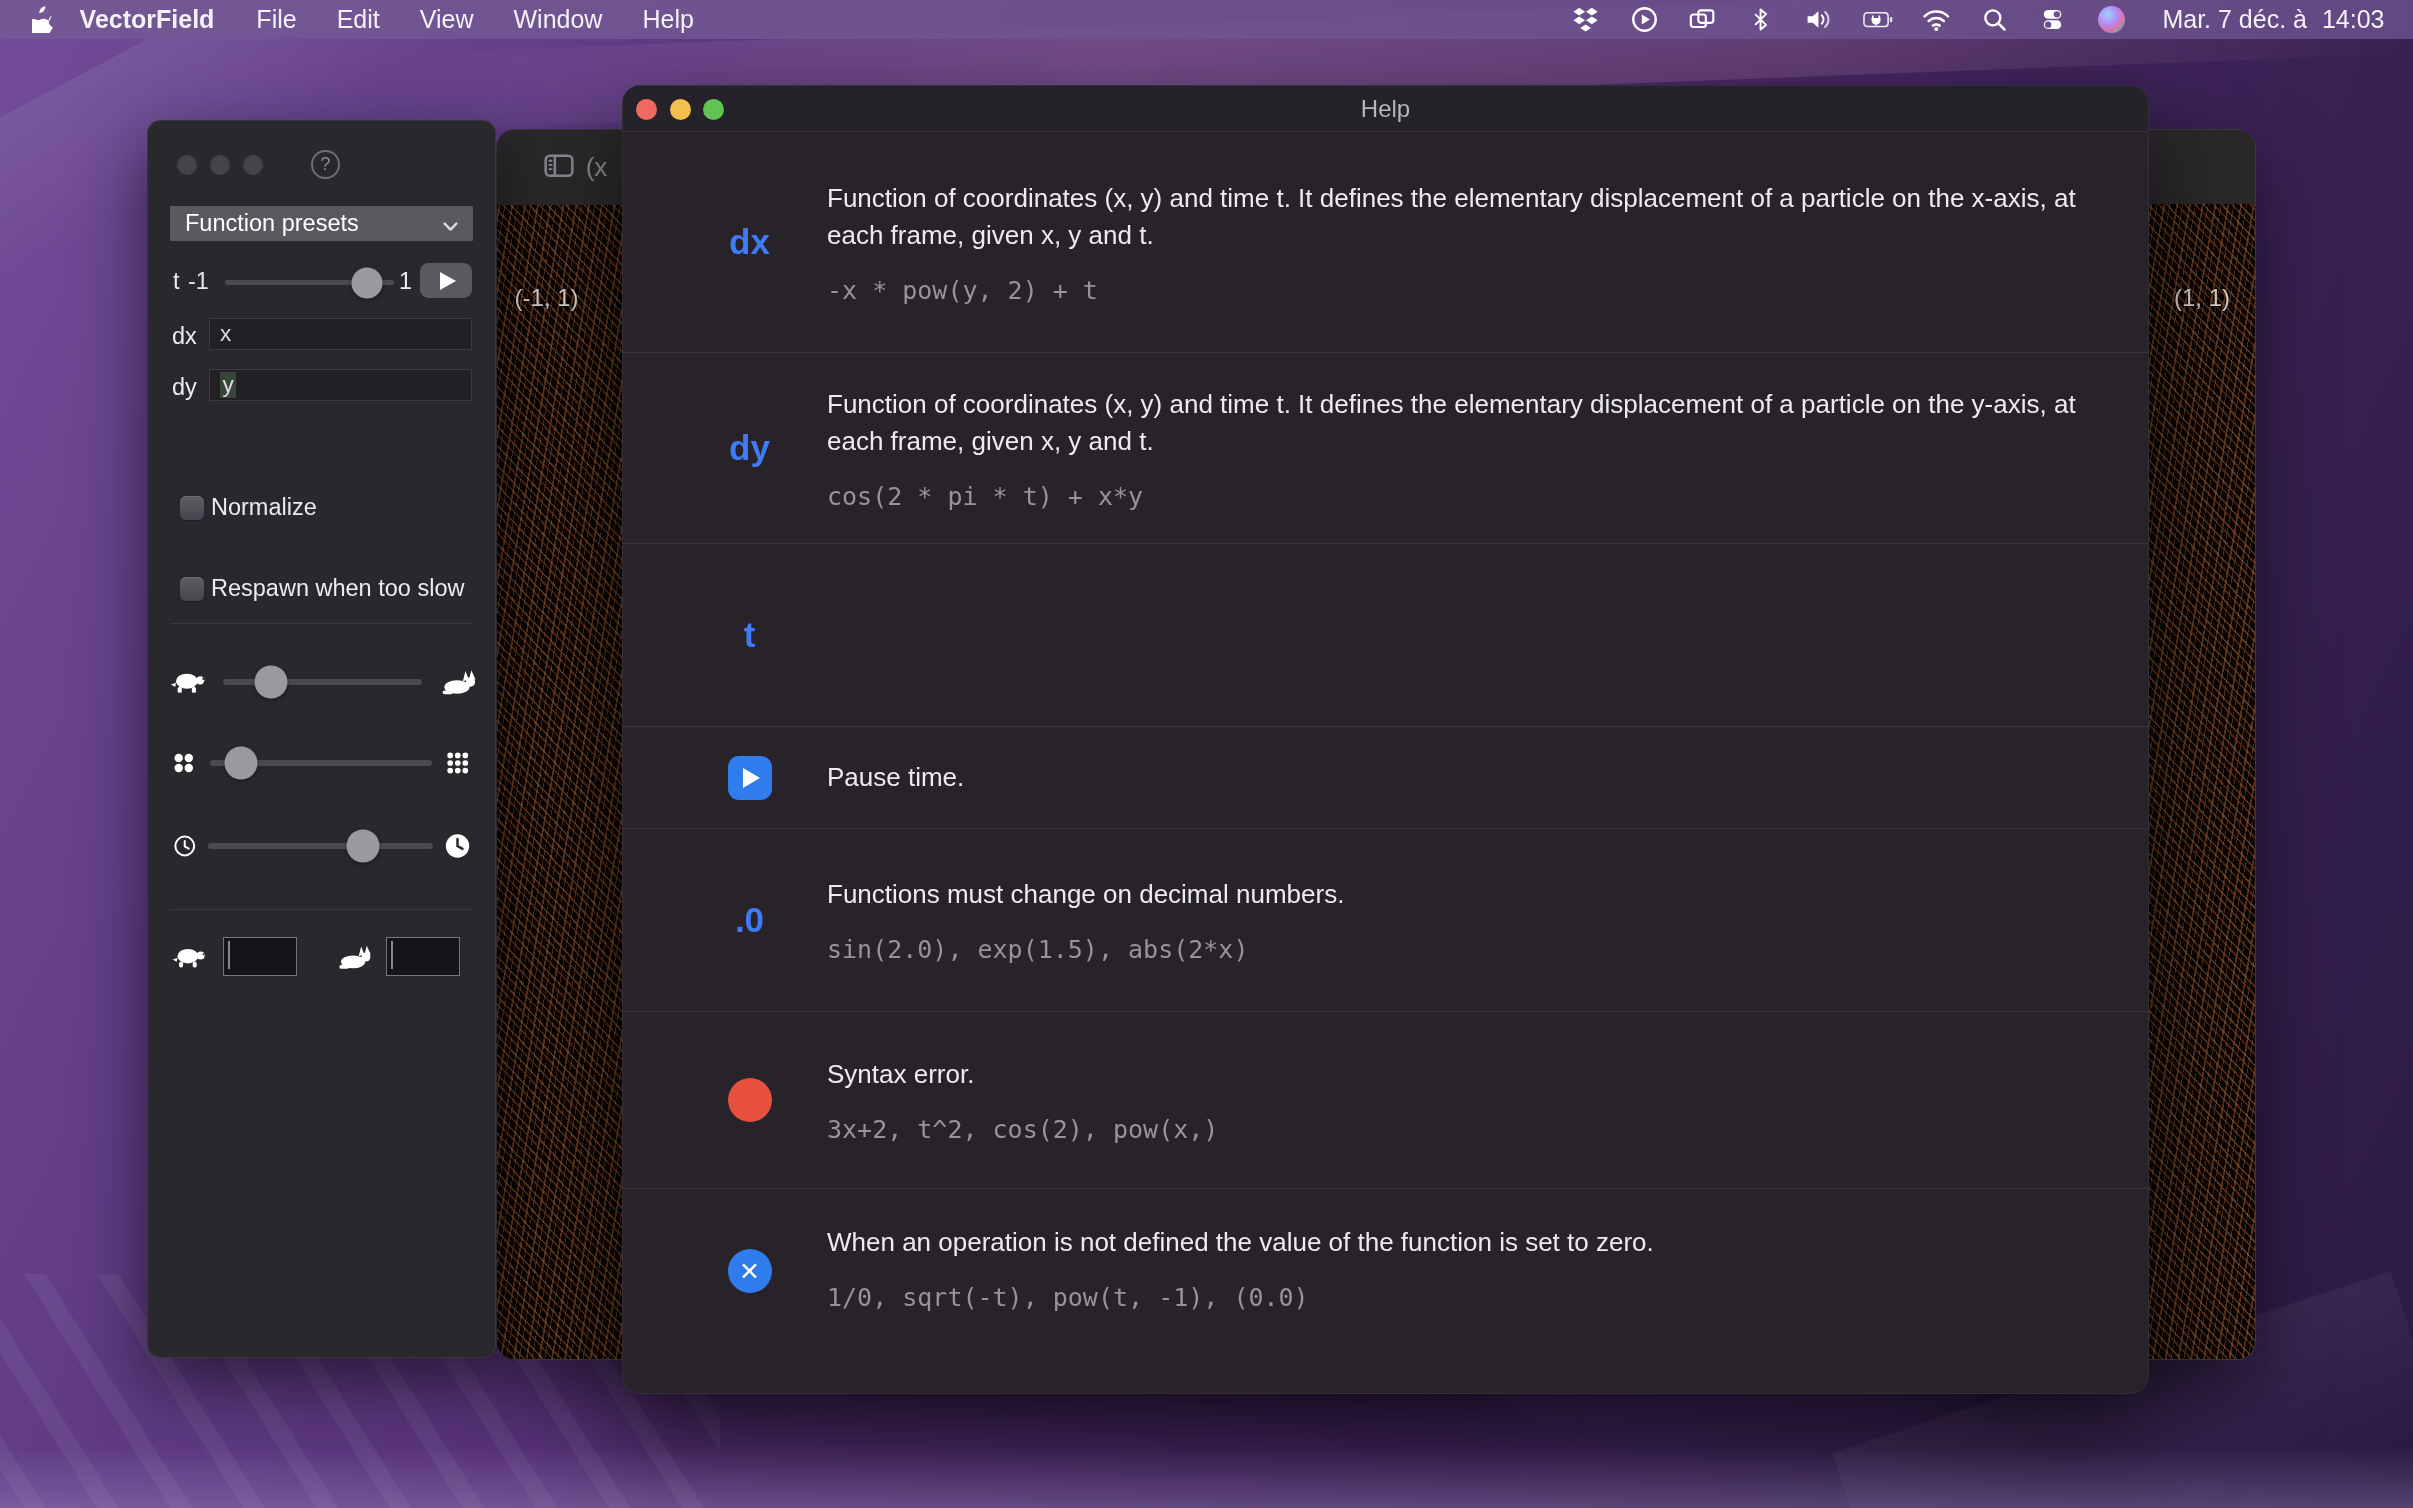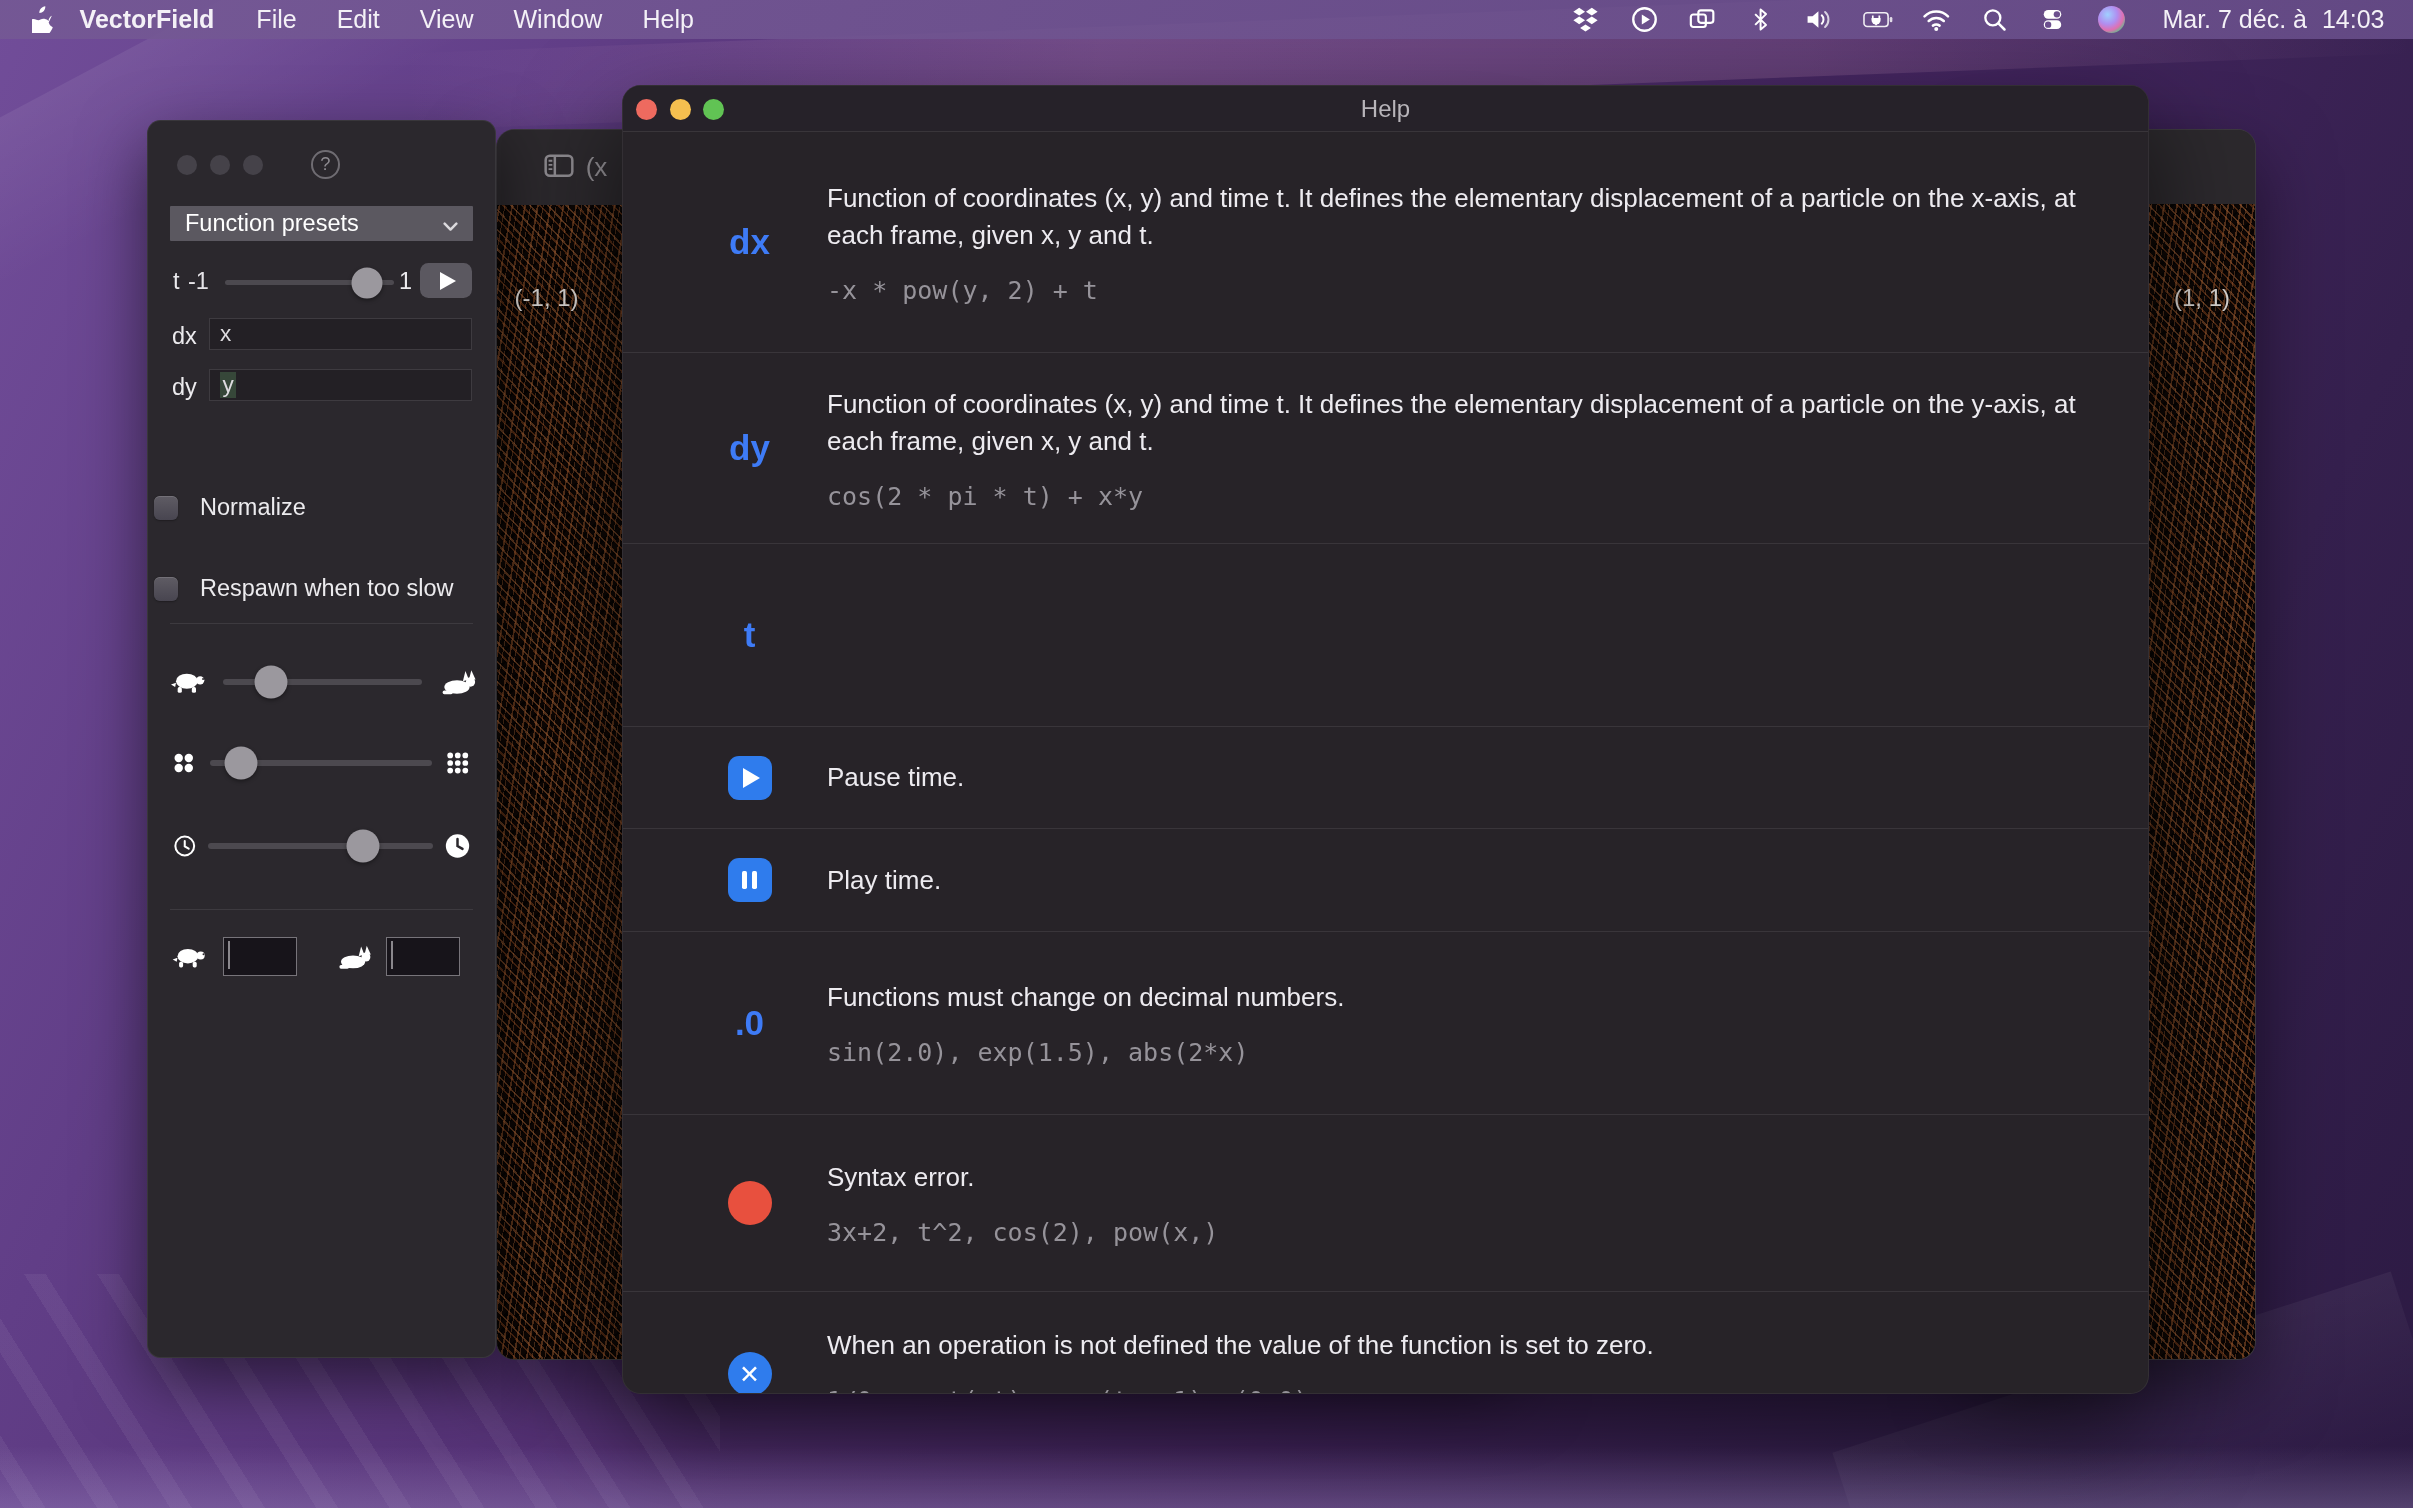--- a/index.html
+++ b/index.html
@@ -69,21 +69,21 @@
     transform:translate(-50%,-50%); box-shadow:0 1.7px 4.2px rgba(0,0,0,.4); }
   .t-max { position:absolute; left:251px; top:5px; }
   .t-play { position:absolute; left:272px; top:0px; width:52px; height:35px; border-radius:8.4px; background:#5b5860;
     display:flex; align-items:center; justify-content:center; }
   .t-play .tri { width:0; height:0; border-left:16px solid #fff; border-top:9.2px solid transparent; border-bottom:9.2px solid transparent; margin-left:3.4px; }
   .frow { position:absolute; left:0; width:100%; }
   .f-label { position:absolute; left:24px; top:5px; }
   .f-input { position:absolute; left:61px; top:0; width:263px; height:32px; background:#232025;
     border:0.8px solid #3e3b40; color:#dedce0; font-size:22.6px; padding:0 10px; display:flex; align-items:center; }
   .sel { background:rgba(88,138,92,.38); padding:0 2.5px; }
-  .chk-row { position:absolute; left:6px; display:flex; align-items:center; gap:22px; }
+  .chk-row { position:absolute; left:32px; display:flex; align-items:center; gap:7px; }
   .chk { width:24px; height:24px; border-radius:5.9px; background:linear-gradient(#5f5c64,#484550);
     box-shadow:inset 0 0.8px 0 rgba(255,255,255,.18), 0 0.8px 1.7px rgba(0,0,0,.3); }
   .pdivider { position:absolute; left:22px; width:303px; height:0.8px; background:#3d3a3f; }
   .srow { position:absolute; left:0; width:100%; height:37px; }
   .s-track { position:absolute; top:16px; height:5.9px; border-radius:3.4px; background:#4c494f; }
   .s-knob { position:absolute; top:50%; width:33px; height:33px; border-radius:50%; background:#9b989e;
     transform:translate(-50%,-50%); box-shadow:0 1.7px 4.2px rgba(0,0,0,.4); }
   .s-ico { position:absolute; top:50%; transform:translateY(-50%); display:flex; }
   .cwell { position:absolute; top:816px; width:74px; height:39px; background:#17141a;
     border:1.7px solid #77747a; padding:4.2px; }
@@ -442,35 +442,20 @@
             <span class="blue-sq">
               <span class="tri"></span>
             </span>
           </span>
         </div>
       <div class="rbody">
           <p class="rtext">Pause time.</p>
         </div>
     </div>
 
-    <div class="hrow" style="height:103px;">
-      <div class="ricon">
-          <span class="ricon-inner">
-            <span class="blue-sq">
-              <span class="pausebars">
-                <span></span>
-                <span></span>
-              </span>
-            </span>
-          </span>
-        </div>
-      <div class="rbody">
-          <p class="rtext">Play time.</p>
-        </div>
-    </div>
 
     <div class="hrow" style="height:183px;">
       <div class="ricon">
           <span class="ricon-inner">
             <span class="rlabel">.0</span>
           </span>
         </div>
       <div class="rbody">
         <p class="rtext">Functions must change on decimal numbers.</p>
         <p class="rcode">sin(2.0), exp(1.5), abs(2*x)</p>

